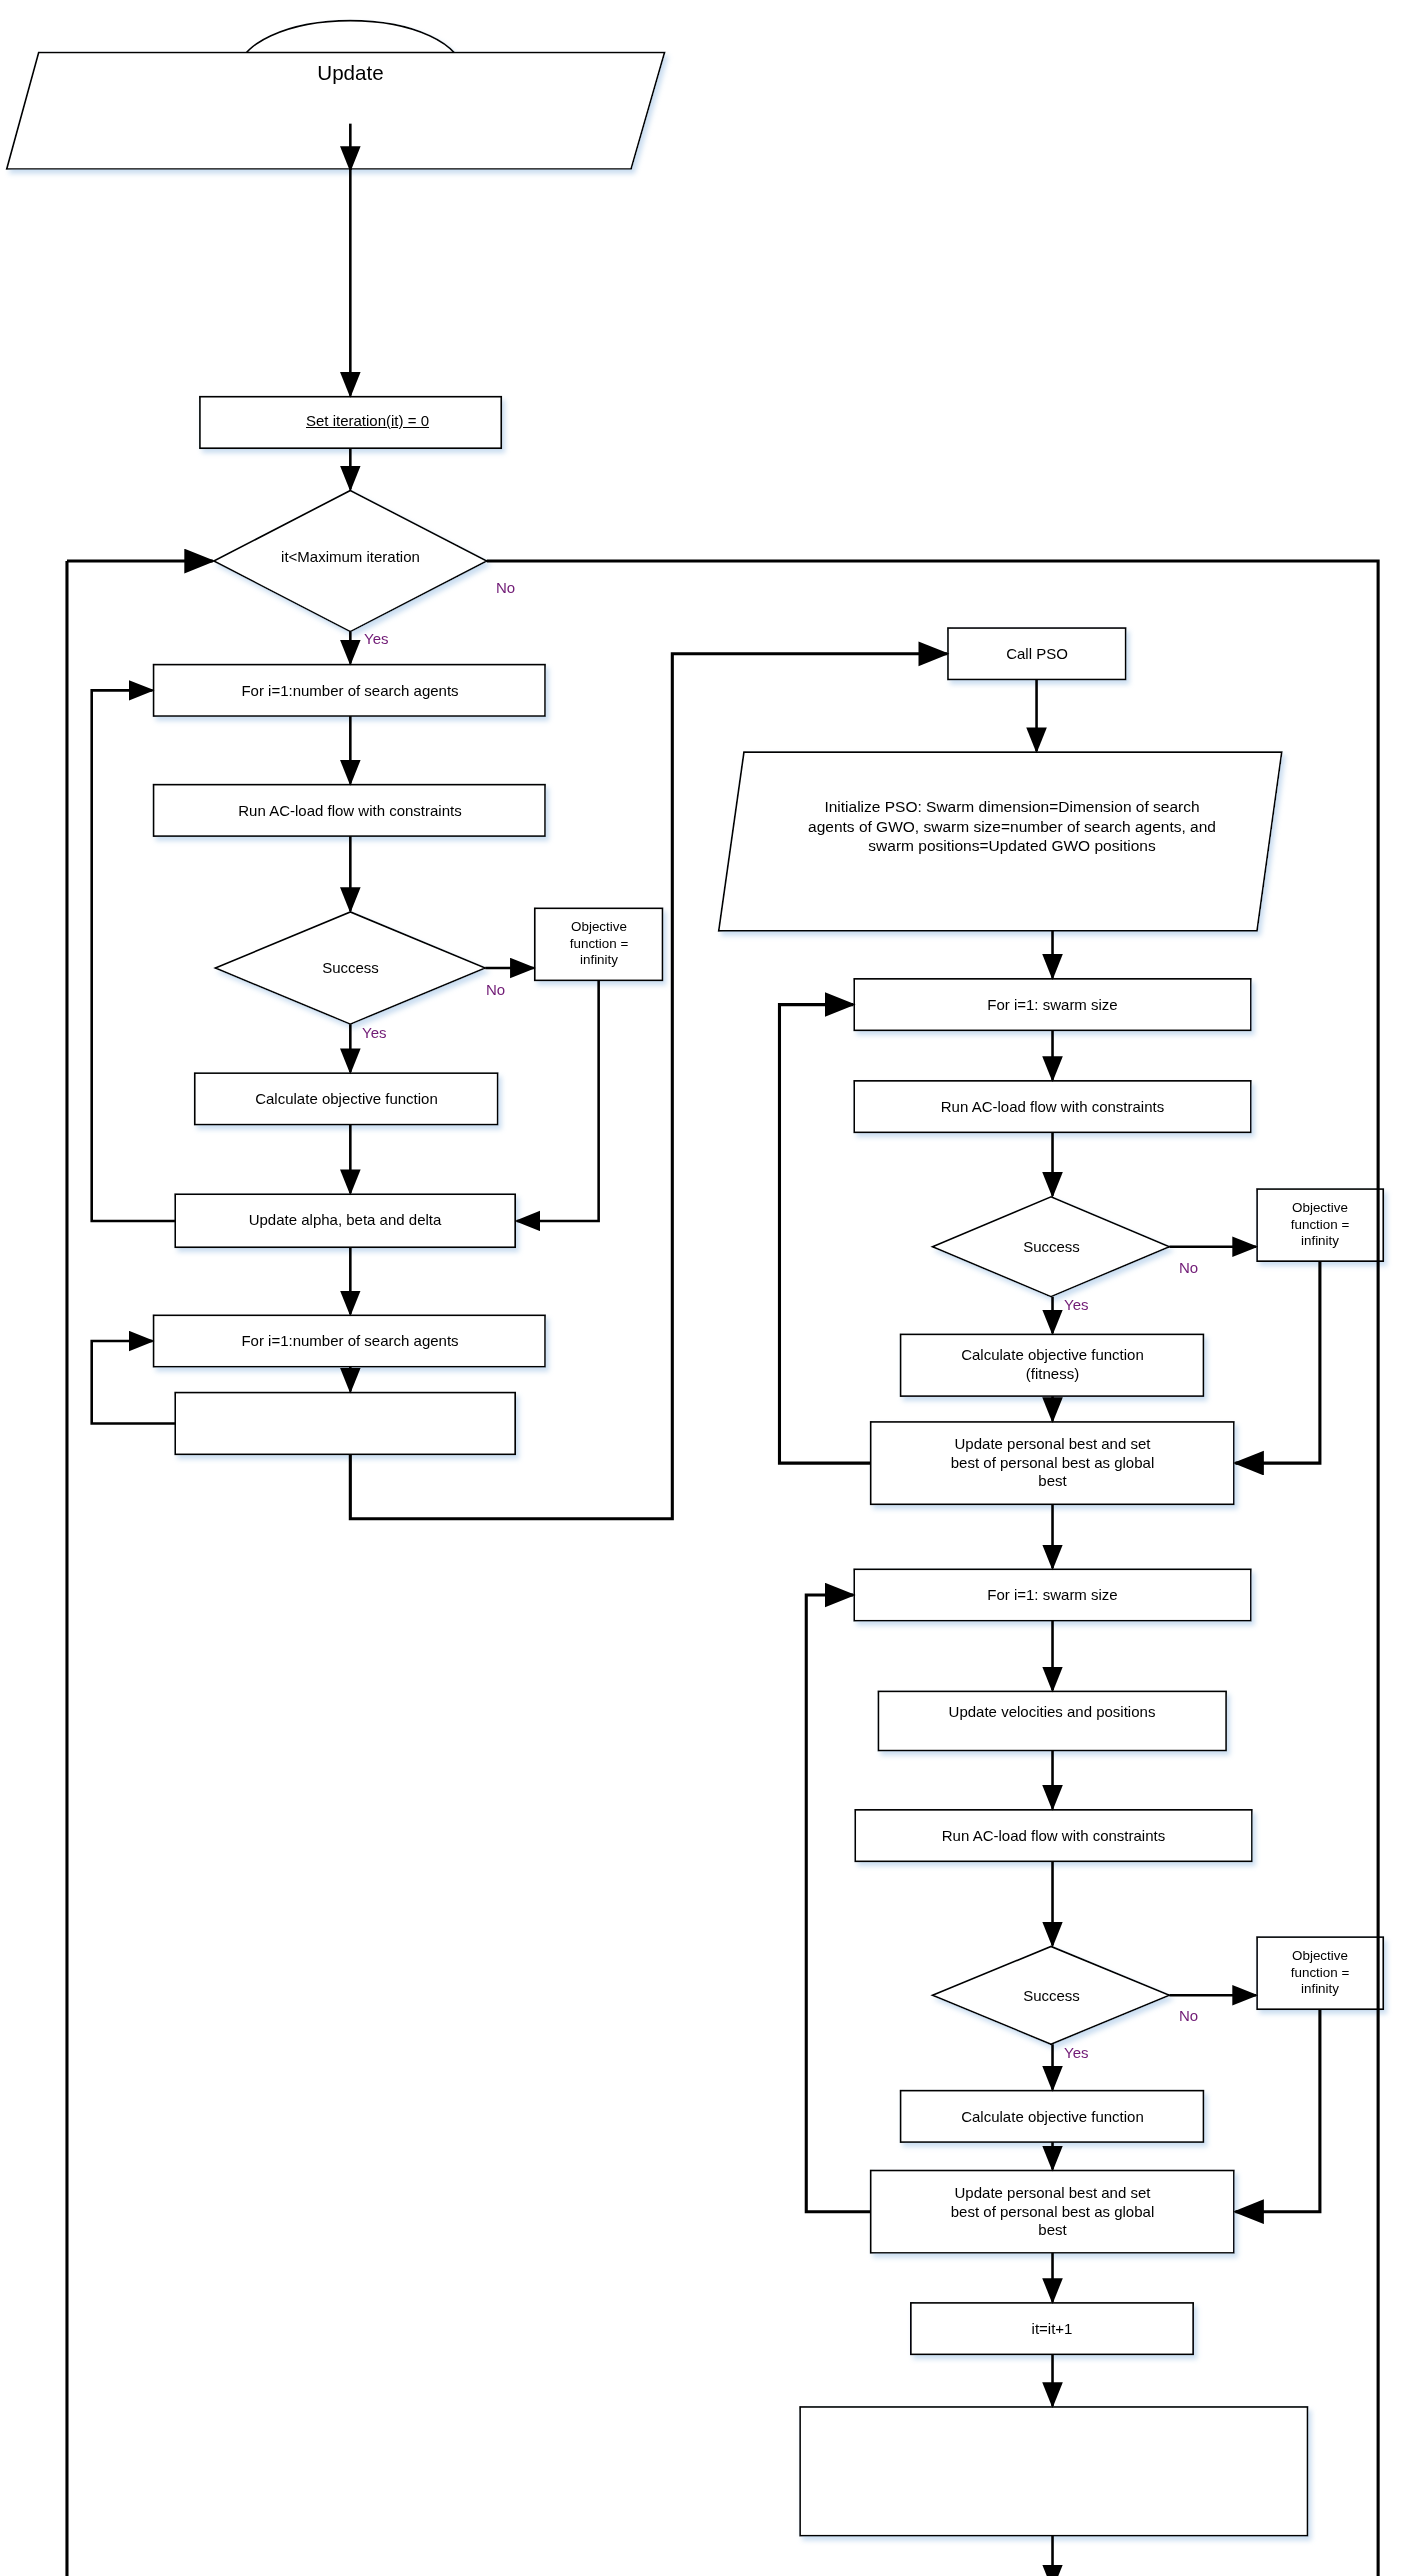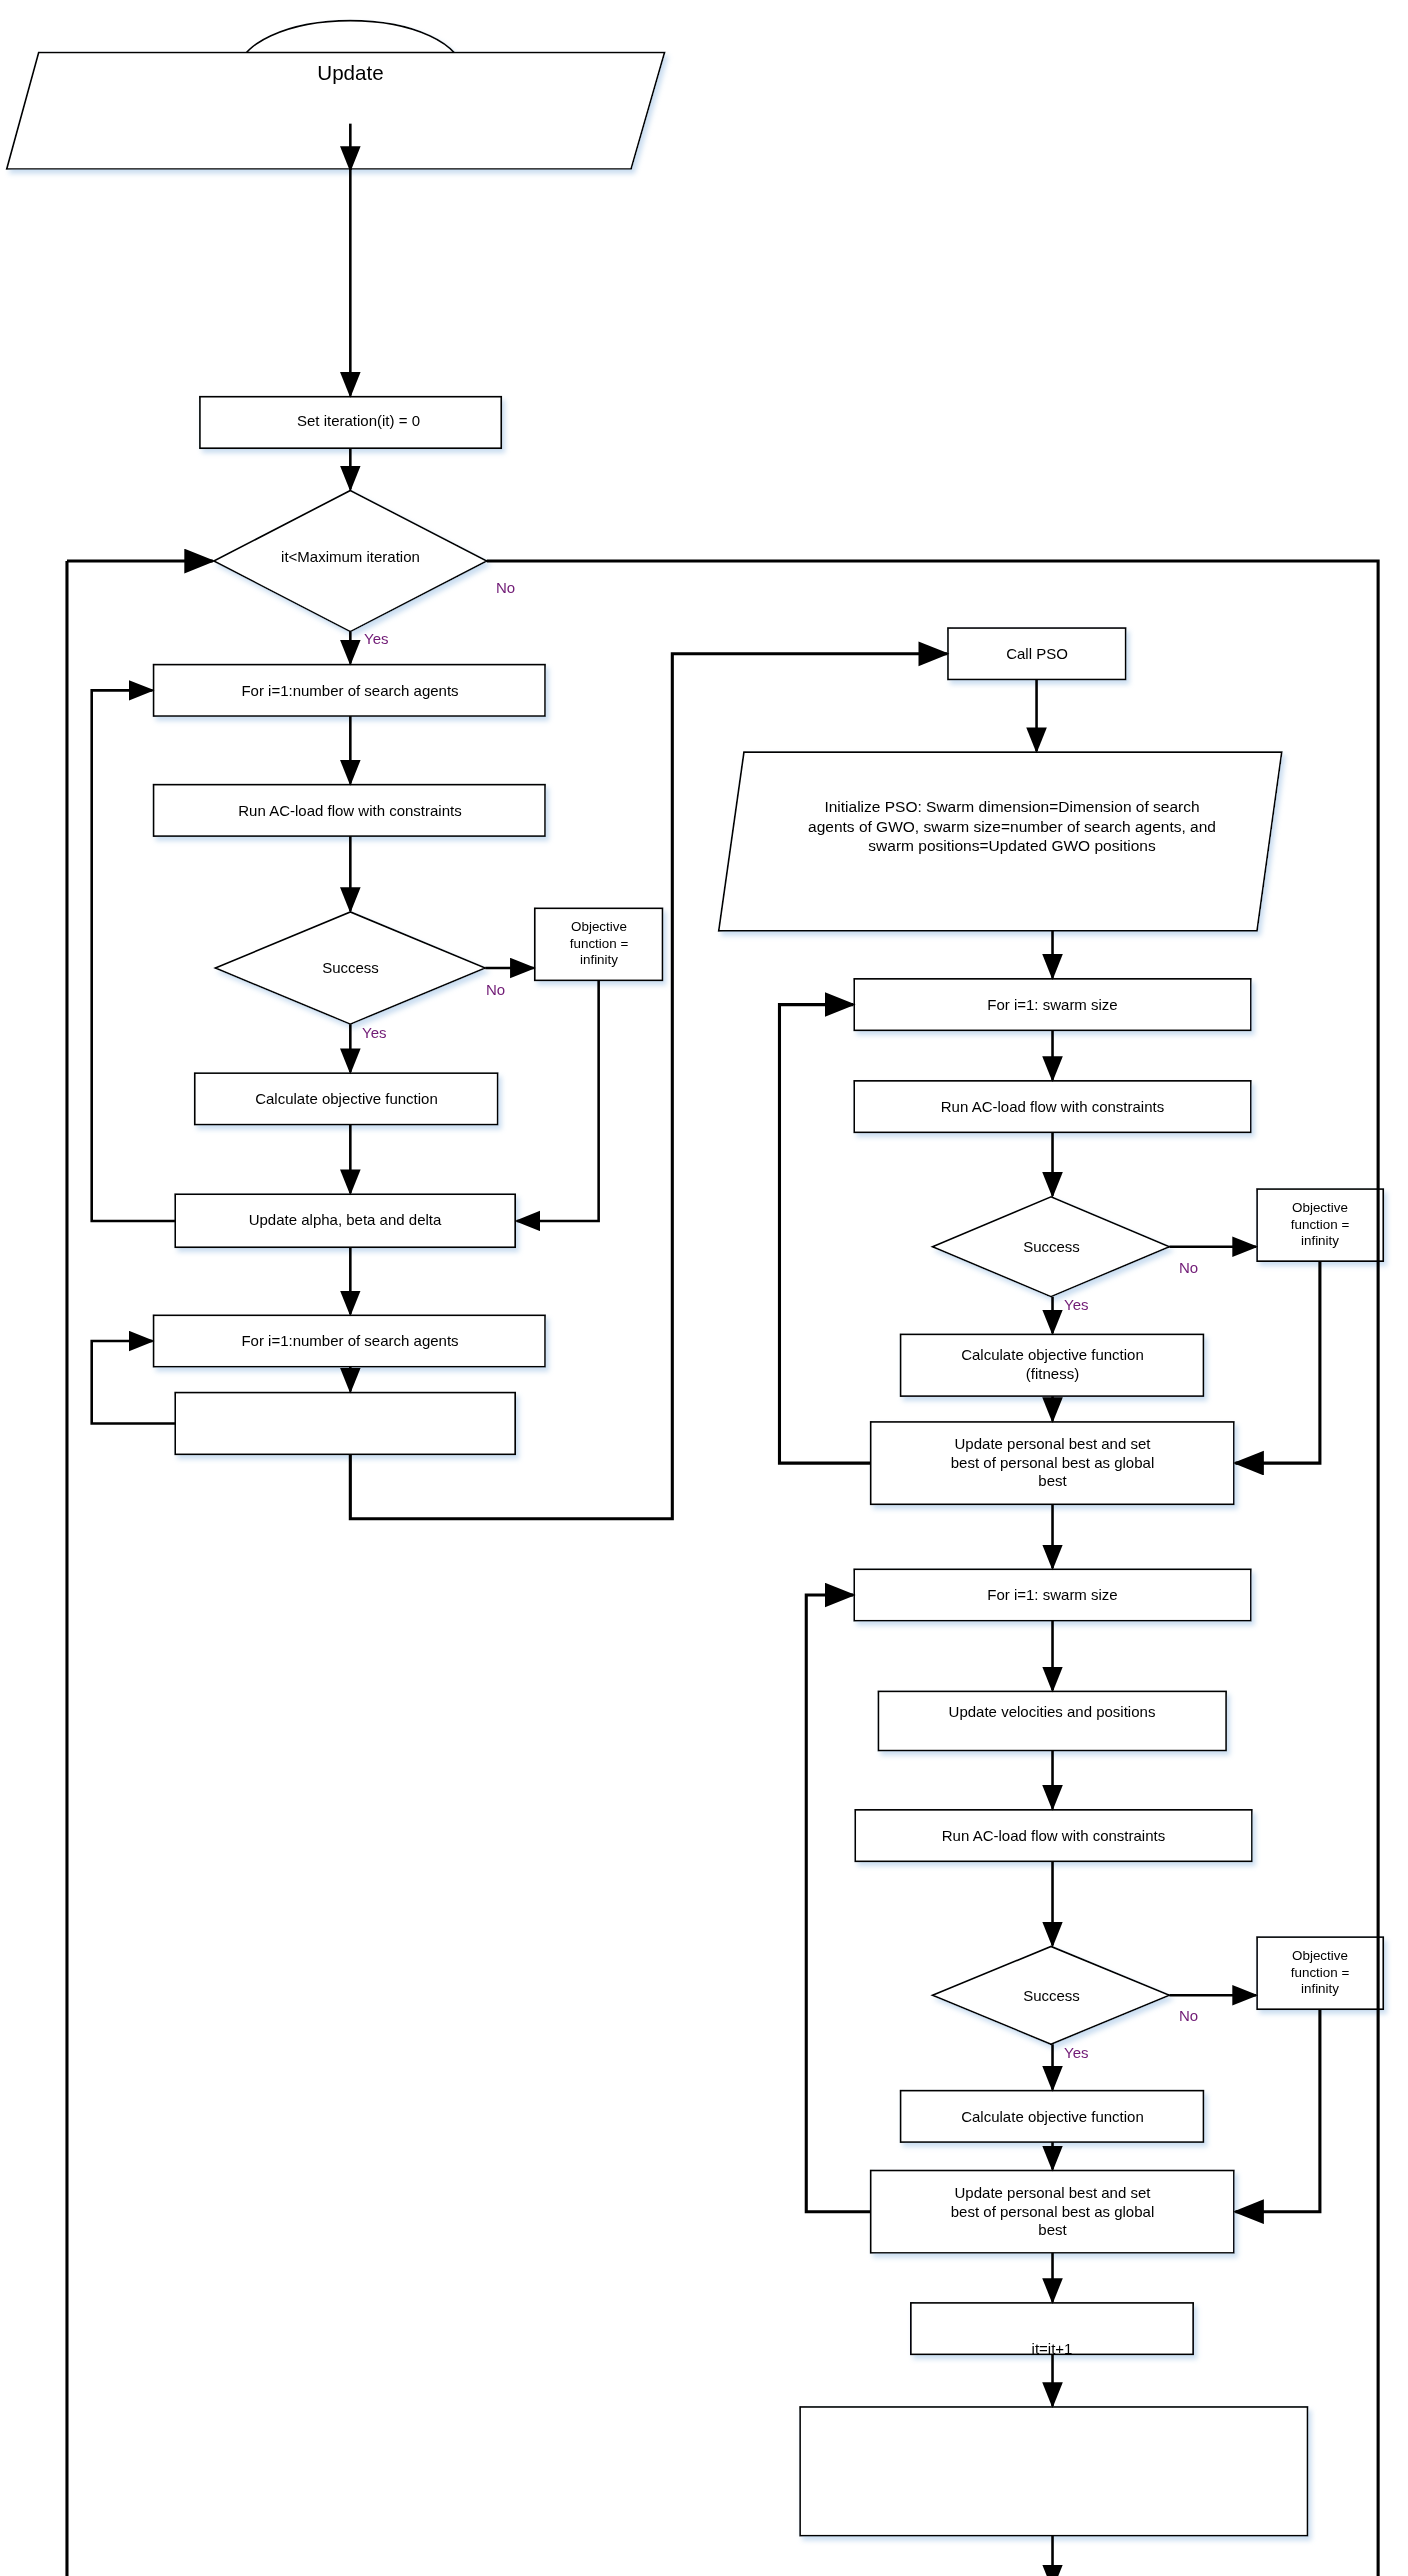--- a/index.html
+++ b/index.html
@@ -209,21 +209,21 @@
 
       <path d="M1625,5088 L130,5088" stroke-width="6"></path>
 
       <path d="M2043,5151 L2043,5246" marker-end="url(#arrow)" stroke-width="5"></path>
     </g>
   </svg>
 
   <div class="node-text t40" style="left:238px;top:52px;width:225px;height:41px;">Update</div>
 
 
-  <div class="node-text t29" style="left:208px;top:397px;width:301px;height:48px;">Set iteration(it) = 0</div>
+  <div class="node-text t29" style="left:217px;top:397px;width:301px;height:48px;text-decoration:underline;">Set iteration(it) = 0</div>
 
   <div class="node-text t29" style="left:227px;top:544px;width:247px;height:26px;">it&lt;Maximum iteration</div>
 
   <div class="node-text t29" style="left:154px;top:665px;width:392px;height:52px;">For i=1:number of search agents</div>
 
   <div class="node-text t29" style="left:154px;top:785px;width:392px;height:52px;">Run AC-load flow with constraints</div>
 
   <div class="node-text t29" style="left:273px;top:954px;width:155px;height:28px;">Success</div>
 
   <div class="node-text t26" style="left:535px;top:908px;width:128px;height:72px;">Objective
@@ -271,21 +271,21 @@
   <div class="node-text t26" style="left:1257px;top:1937px;width:126px;height:72px;">Objective
 function =
 infinity</div>
 
   <div class="node-text t29" style="left:901px;top:2091px;width:303px;height:52px;">Calculate objective function</div>
 
   <div class="node-text t29" style="left:871px;top:2171px;width:363px;height:82px;">Update personal best and set
 best of personal best as  global
 best</div>
 
-  <div class="node-text t29" style="left:911px;top:2303px;width:282px;height:52px;margin-top:20px;">it=it+1</div>
+  <div class="node-text t29" style="left:911px;top:2303px;width:282px;height:52px;">it=it+1</div>
 
 
   <div class="edge-label" style="left:496px;top:580px;">No</div>
   <div class="edge-label" style="left:364px;top:631px;">Yes</div>
 
   <div class="edge-label" style="left:486px;top:982px;">No</div>
   <div class="edge-label" style="left:362px;top:1025px;">Yes</div>
 
   <div class="edge-label" style="left:1179px;top:1260px;">No</div>
   <div class="edge-label" style="left:1064px;top:1297px;">Yes</div>

